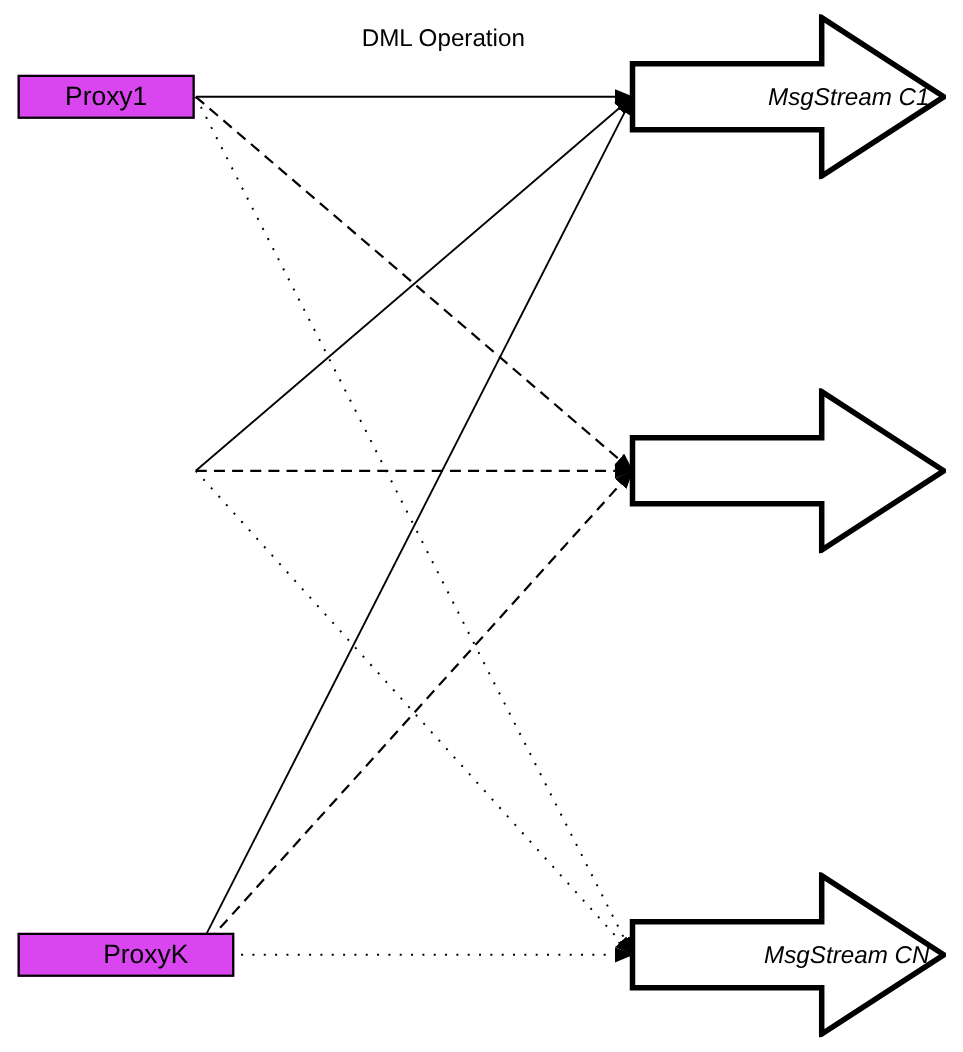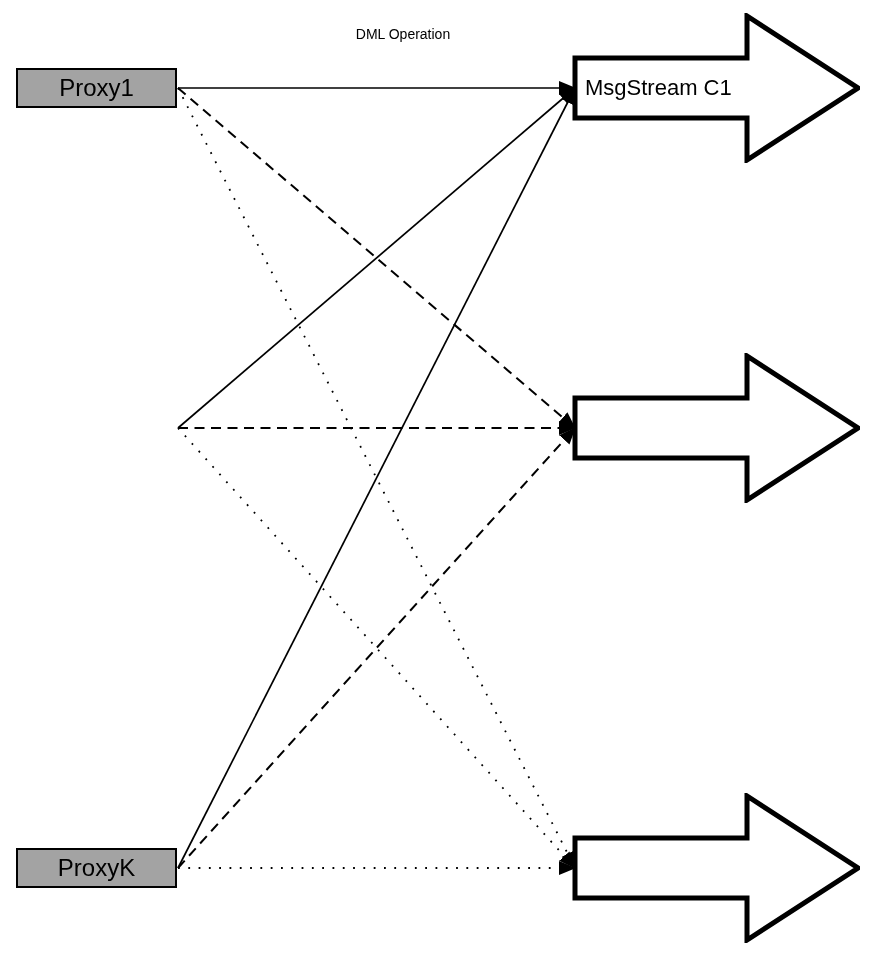--- a/index.html
+++ b/index.html
@@ -21,31 +21,31 @@
   line.solid  { stroke-width: 1.7; }
   line.dashed { stroke-width: 2;   stroke-dasharray: 10 6.5; }
   line.dotted { stroke-width: 1.8; stroke-dasharray: 1.8 8.5; }
 
   .proxy-box {
     position: absolute;
     left: 16px;
     width: 157px;
     height: 36px;
     border: 2px solid #000000;
-    background: #a3a3a3;
+    background: #d946ef;
     display: flex;
     align-items: center;
     justify-content: center;
     font-size: 24px;
     line-height: 24px;
     white-space: nowrap;
   }
   .proxy-1 { top: 68px; }
   .proxy-2 { top: 408px; }
-  .proxy-k { top: 848px; }
+  .proxy-k { top: 848px; padding-left: 36px; }
 
   .stream-svg {
     position: absolute;
     left: 570px;
     width: 290px;
     height: 150px;
   }
   .stream-1 { top: 13px; }
   .stream-2 { top: 353px; }
   .stream-n { top: 793px; }
@@ -53,36 +53,37 @@
     fill: #ffffff;
     stroke: #000000;
     stroke-width: 5;
     stroke-linejoin: miter;
   }
 
   .stream-label {
     position: absolute;
     left: 585px;
     width: 260px;
-    text-align: left;
+    text-align: right;
     font-size: 22px;
     line-height: 26px;
     white-space: nowrap;
+    font-style: italic;
   }
   .label-1 { top: 75px; }
   .label-2 { top: 415px; }
   .label-n { top: 855px; }
 
   .diagram-title {
     position: absolute;
     left: 253px;
     top: 21px;
     width: 300px;
     text-align: center;
-    font-size: 14px;
+    font-size: 22px;
     line-height: 27px;
   }
 </style>
 </head>
 <body>
 
 <div class="canvas">
 
   <svg id="edges-layer" viewBox="0 0 875 956" xmlns="http://www.w3.org/2000/svg">
     <defs>
@@ -116,14 +117,15 @@
     <polygon points="5,45 177,45 177,3 288,75 177,147 177,105 5,105"></polygon>
   </svg>
   <svg class="stream-svg stream-2" viewBox="0 0 290 150" xmlns="http://www.w3.org/2000/svg">
     <polygon points="5,45 177,45 177,3 288,75 177,147 177,105 5,105"></polygon>
   </svg>
   <svg class="stream-svg stream-n" viewBox="0 0 290 150" xmlns="http://www.w3.org/2000/svg">
     <polygon points="5,45 177,45 177,3 288,75 177,147 177,105 5,105"></polygon>
   </svg>
 
   <div class="stream-label label-1">MsgStream C1</div>
+  <div class="stream-label label-n">MsgStream CN</div>
 
 </div>
 
 </body></html>

